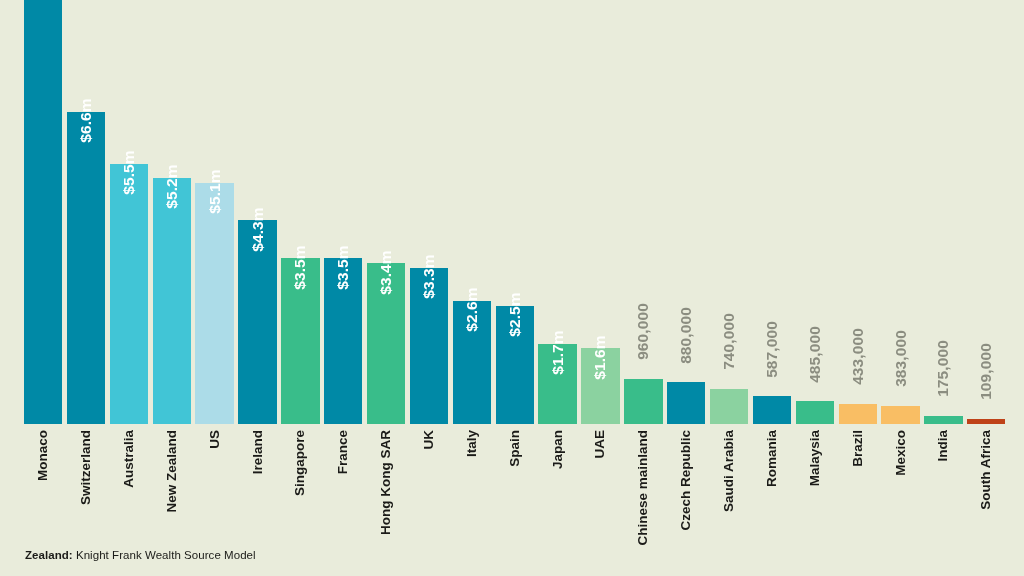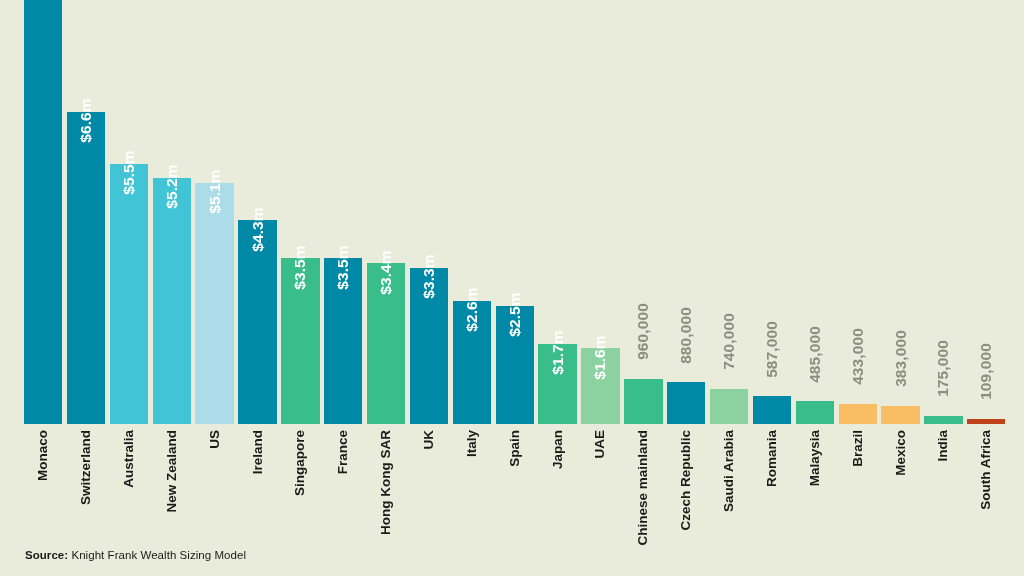--- a/index.html
+++ b/index.html
@@ -261,17 +261,17 @@
       </div>
       <div class="cat-slot" style="left: 900.261px; width: 38.3696px;">
         <div class="cat-label">India</div>
       </div>
       <div class="cat-slot" style="left: 943.13px; width: 38.3696px;">
         <div class="cat-label">South Africa</div>
       </div>
     </div>
 
   <div id="source-note">
-    <span class="src-label">Source:</span>
-    <span class="src-text">Knight Frank Wealth Sizing Model</span>
+    <span class="src-label">Zealand:</span>
+    <span class="src-text">Knight Frank Wealth Source Model</span>
   </div>
 
 </div>
 
 </body></html>

